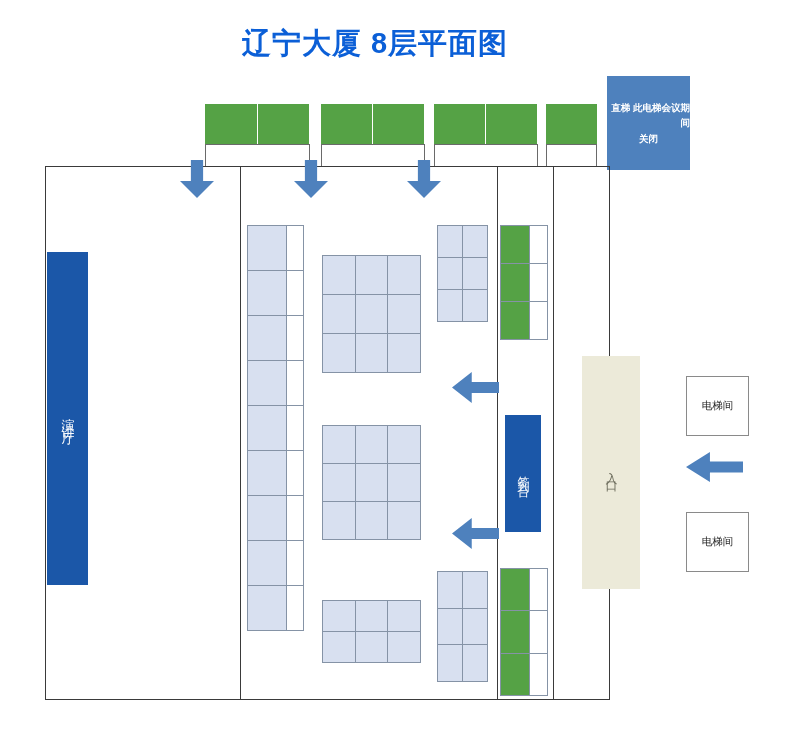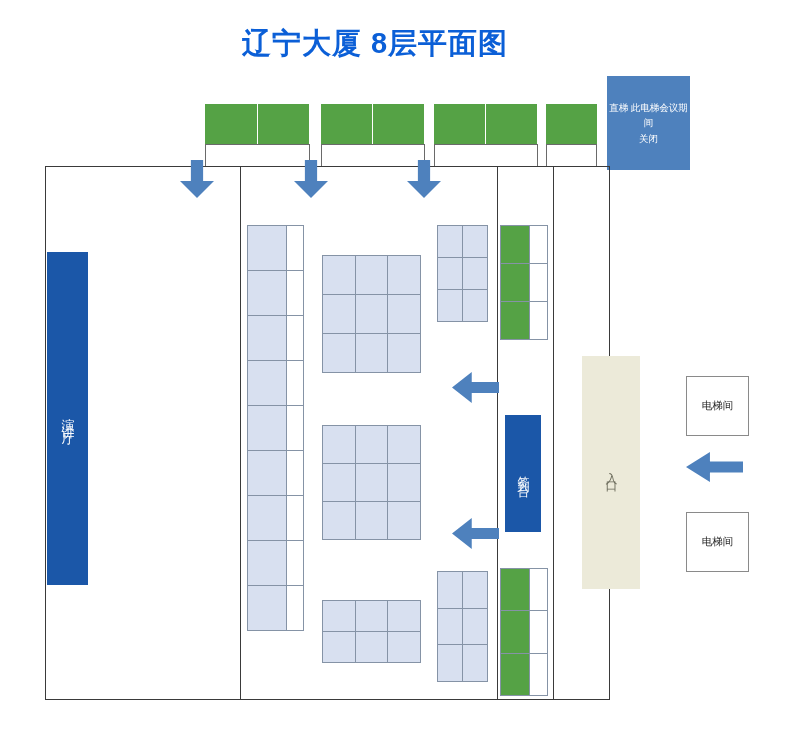--- a/index.html
+++ b/index.html
@@ -15,21 +15,21 @@
     letter-spacing:1px;
   }
   
   .win{top:104px;height:40px;background:var(--green,#55A245);}
   .corr{top:144px;height:23px;background:#fff;border:1px solid #6a6a6a;}
   
   .notice{
     left:607px;top:76px;width:83px;height:94px;
     background:var(--steel-blue,#4E81BD);color:#fff;
     display:flex;flex-direction:column;align-items:center;justify-content:center;
-    font-size:9.5px;font-weight:normal;text-align:center;line-height:1.6;
+    font-size:9.5px;font-weight:bold;text-align:right;line-height:1.6;
     padding:0;
   }
   
   .outline{left:45px;top:166px;width:565px;height:534px;border:1.5px solid var(--wall,#3A3A3A);}
   .vwall{top:166px;height:534px;width:0;border-left:1.5px solid var(--wall,#3A3A3A);}
   
   .arrow-down{
     background:var(--steel-blue,#4E81BD);width:34px;height:38px;z-index:3;
     clip-path:polygon(32% 0,68% 0,68% 55%,100% 55%,50% 100%,0 55%,32% 55%);
   }

